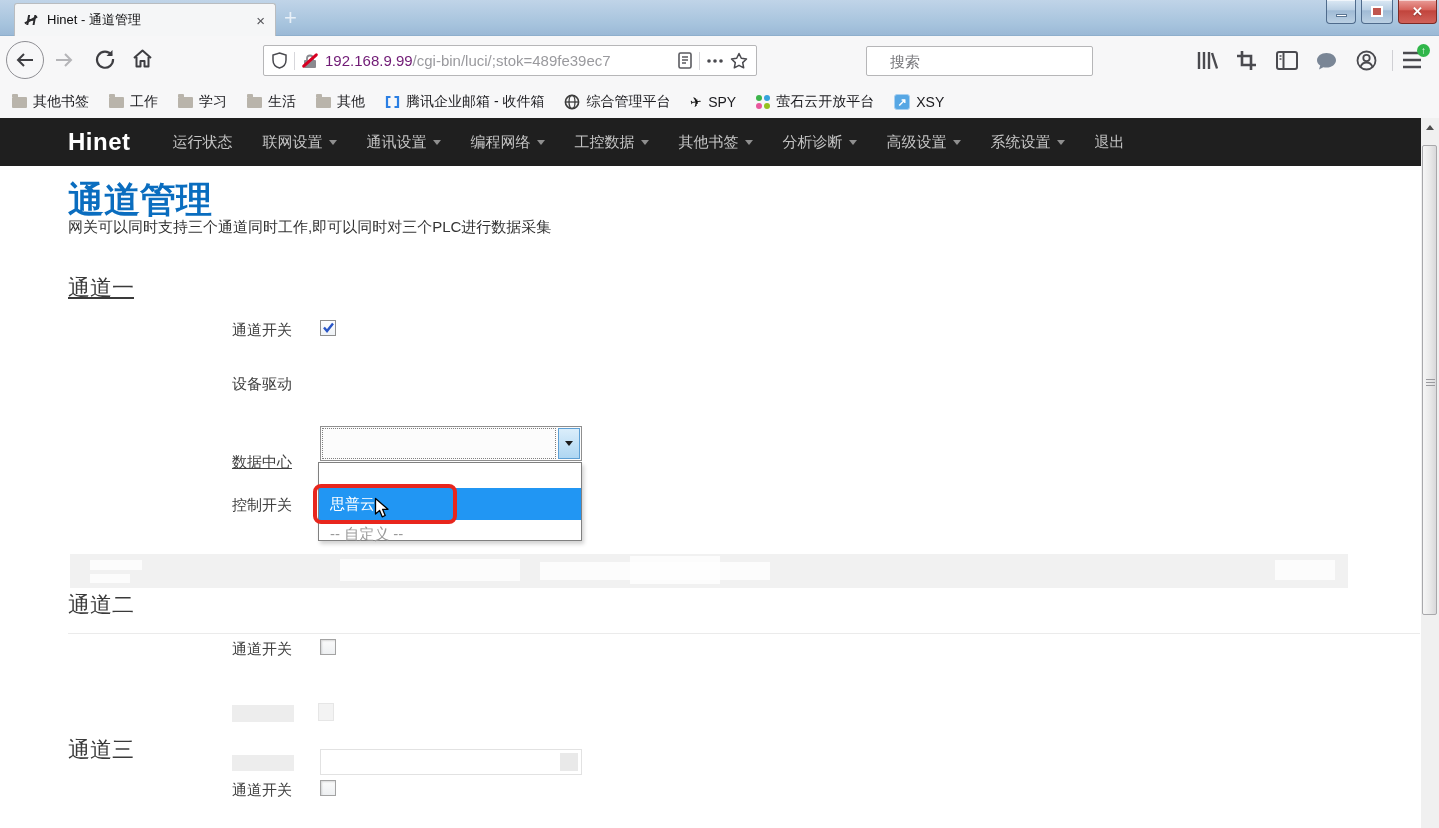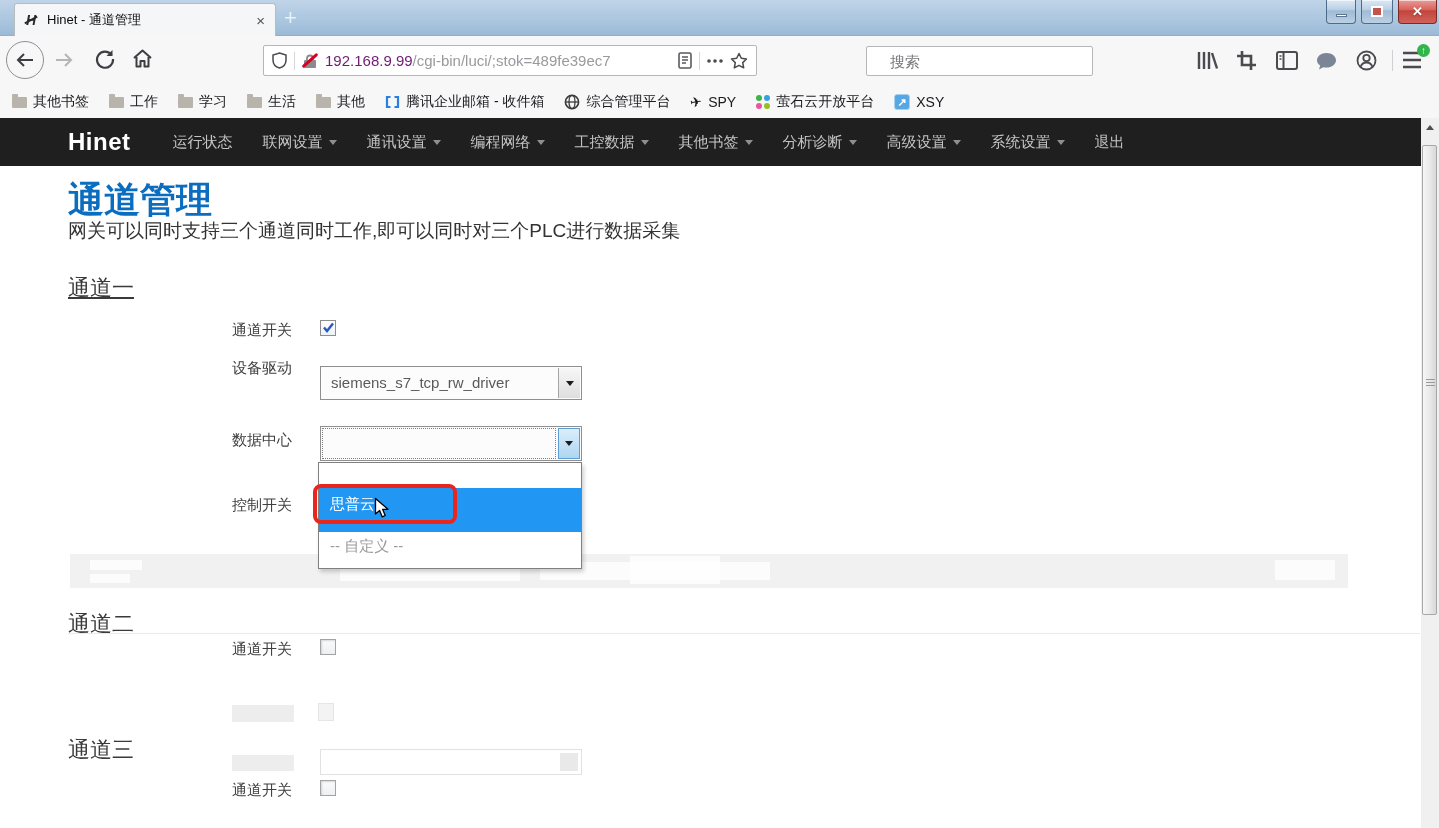--- a/index.html
+++ b/index.html
@@ -75,36 +75,36 @@
   .plane { font-size:14px; color:#111; transform:rotate(-8deg); }
   
   .sitenav { position:absolute; left:0; top:118px; width:1421px; height:48px; background:#1f1f1f; display:flex; align-items:center; }
   .brand { color:#fff; font-size:24px; font-weight:bold; margin-left:68px; margin-right:42px; letter-spacing:.5px; }
   .navitems { display:flex; gap:30px; align-items:flex-end; }
   .navitem { color:#c4c4c4; font-size:15px; white-space:nowrap; display:flex; align-items:center; gap:6px; }
   .caret { width:0; height:0; border-left:4px solid transparent; border-right:4px solid transparent; border-top:5px solid #8f8f8f; }
   
   .content { position:absolute; left:0; top:166px; width:1421px; height:662px; background:#fff; }
   .page-title { position:absolute; left:68px; top:10px; font-size:36px; font-weight:bold; color:#0a6dbf; }
-  .page-desc { position:absolute; left:68px; top:52px; font-size:19px; color:#333; }
+  .page-desc { position:absolute; left:68px; top:52px; font-size:15px; color:#333; }
   .section-h { position:absolute; left:68px; font-size:22px; color:#3a3a3a; }
   .flabel { position:absolute; left:232px; width:62px; font-size:15px; color:#404040; }
   .checkbox { position:absolute; left:320px; width:16px; height:16px; border:1px solid #8e8e8e; background:linear-gradient(#fefefe,#eef2f6); }
   .checkbox.un { background:linear-gradient(#fbfbfb,#eef0f2); border-color:#a3a3a3; box-shadow:inset 1px 1px 2px rgba(0,0,0,.14); }
   .checkbox svg { position:absolute; left:1px; top:0px; }
   .selectbox { position:absolute; left:320px; width:262px; border:1px solid #8f8f8f; background:#fcfcfc; font-size:15px; color:#5a5a5a; }
   .sel-arrow { position:absolute; right:1px; top:1px; bottom:1px; width:22px; background:linear-gradient(#f7f7f7,#dedede); border-left:1px solid #a5a5a5; display:flex; align-items:center; justify-content:center; }
   .sel-arrow.blue { background:linear-gradient(#dbeefb,#aed6f2); border:1px solid #5d9fd4; }
   .tri-down { width:0; height:0; border-left:4px solid transparent; border-right:4px solid transparent; border-top:5px solid #1c1c1c; }
   .focus-inner { position:absolute; left:2px; top:2px; right:26px; bottom:2px; outline:1px dotted #808080; }
   .ddlist { position:absolute; left:318px; top:296px; width:264px; background:#fff; border:1px solid #808080; box-shadow:2px 3px 4px rgba(0,0,0,.18); z-index:5; }
   .ddrow { font-size:15px; padding-left:11px; color:#333; }
   .ddrow.blank { height:25px; }
-  .ddrow.hl { height:44px; line-height:32px; background:#2196f3; color:#fff; }
-  .ddrow.dim { height:36px; line-height:28px; color:#9a9a9a; }
+  .ddrow.hl { height:32px; line-height:32px; background:#2196f3; color:#fff; }
+  .ddrow.dim { height:20px; line-height:28px; color:#9a9a9a; }
   .redbox { position:absolute; left:313px; top:318px; width:144px; height:40px; border:4px solid #e8261d; border-radius:8px; z-index:6; }
   .cursor { position:absolute; left:374px; top:331px; z-index:7; }
   .ghostband { position:absolute; left:70px; top:388px; width:1278px; height:34px; background:#f1f1f1; }
   .ghostband i { position:absolute; background:rgba(255,255,255,.75); }
   .hline { position:absolute; left:68px; width:1352px; height:1px; background:#ebebeb; }
   .ghost { position:absolute; background:#ededed; }
   .ghost-input { position:absolute; left:320px; top:583px; width:262px; height:26px; border:1px solid #e2e2e2; background:#fff; }
   .ghost-input i { position:absolute; right:3px; top:3px; width:18px; height:18px; background:#e9e9e9; }
   
   .scrollbar { position:absolute; left:1421px; top:118px; width:18px; height:710px; background:#f0f0f0; }
@@ -333,29 +333,23 @@
 
     <div class="section-h" style="top:107px;text-decoration:underline;">通道一</div>
 
     <div class="flabel" style="top:155px;">通道开关</div>
     <span class="checkbox" style="top:154px;">
       <svg width="13" height="13" viewBox="0 0 13 13">
           <path d="M2 6.5 L5 10 L11 2.5" stroke="#2a56c6" stroke-width="2.4" fill="none"></path>
         </svg>
     </span>
 
-    <div class="flabel" style="top:193px;">设备驱动</div>
-    <div class="selectbox" style="top:200px;height:34px;line-height:32px;padding-left:10px;">
-      <span>siemens_s7_tcp_rw_driver</span>
-      <span class="sel-arrow">
-          <span class="tri-down"></span>
-        </span>
-    </div>
-
-    <div class="flabel" style="top:265px;">数据中心</div>
+    <div class="flabel" style="top:209px;">设备驱动</div>
+
+    <div class="flabel" style="top:287px;text-decoration:underline;">数据中心</div>
     <div class="selectbox" style="top:260px;height:35px;line-height:33px;padding-left:10px;">
       <span></span>
       <span class="focus-inner"></span>
       <span class="sel-arrow blue">
           <span class="tri-down"></span>
         </span>
     </div>
 
     <div class="flabel" style="top:330px;">控制开关</div>
 
@@ -371,21 +365,21 @@
 
     <div class="ghostband">
       <i style="left:20px;top:6px;width:52px;height:10px;"></i>
       <i style="left:20px;top:20px;width:40px;height:9px;"></i>
       <i style="left:270px;top:5px;width:180px;height:22px;"></i>
       <i style="left:470px;top:8px;width:230px;height:18px;"></i>
       <i style="left:560px;top:2px;width:90px;height:28px;"></i>
       <i style="left:1205px;top:6px;width:60px;height:20px;"></i>
     </div>
 
-    <div class="section-h" style="top:424px;margin-top:19px;">通道二</div>
+    <div class="section-h" style="top:424px;">通道二</div>
     <div class="hline" style="top:467px;"></div>
     <div class="flabel" style="top:474px;">通道开关</div>
     <span class="checkbox un" style="top:473px;"></span>
 
     <div class="ghost" style="left:232px;top:539px;width:62px;height:17px;"></div>
     <div class="ghost" style="left:318px;top:537px;width:16px;height:18px;background:#f3f3f3;border:1px solid #e6e6e6;"></div>
     <div class="ghost-input">
         <i></i>
       </div>
     <div class="ghost" style="left:232px;top:589px;width:62px;height:16px;"></div>

